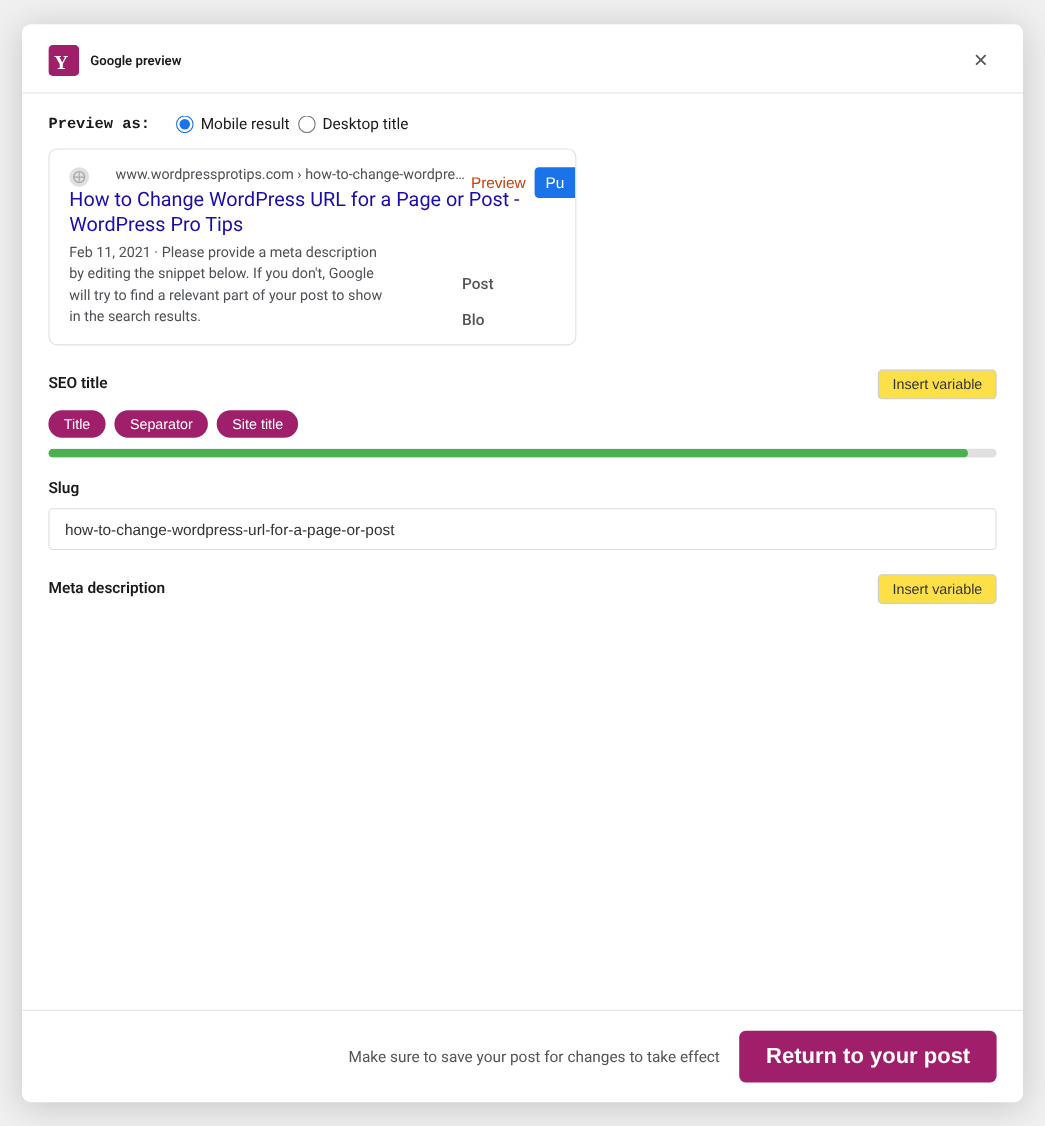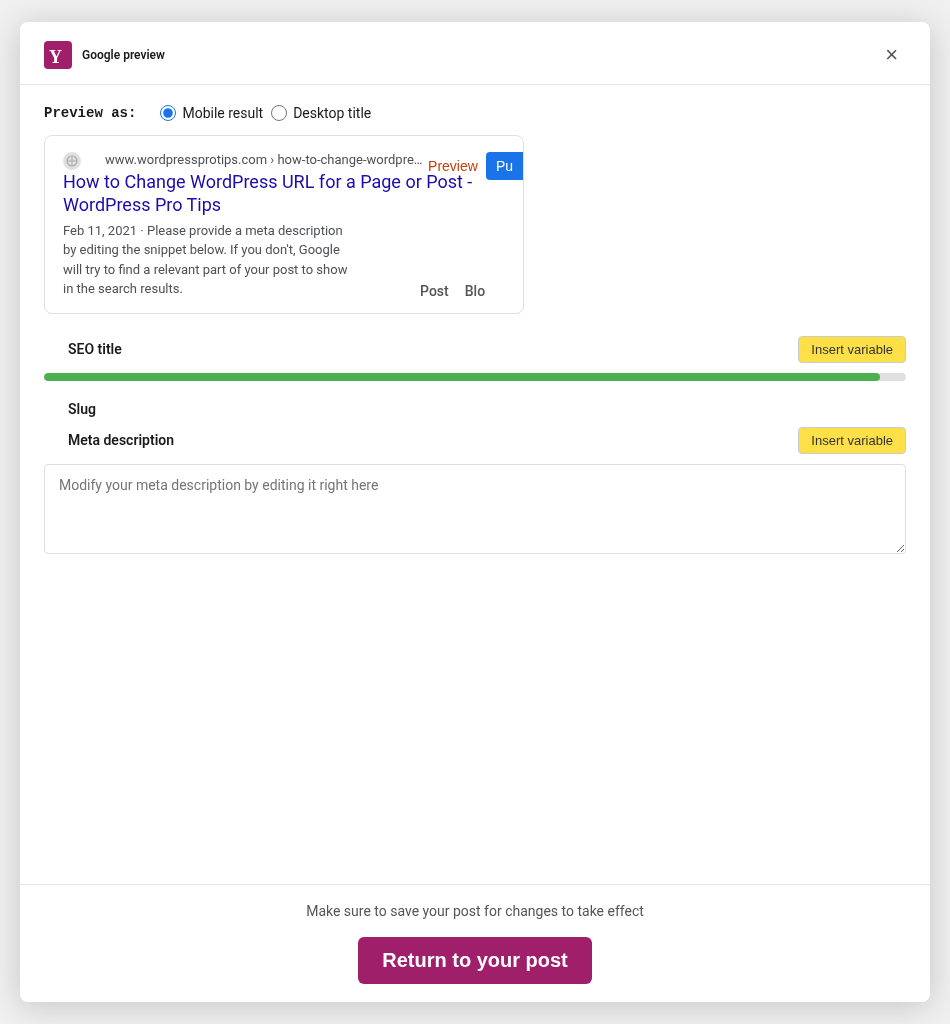--- a/index.html
+++ b/index.html
@@ -174,41 +174,41 @@
       font-size: 14px;
       font-weight: 400;
       cursor: pointer;
       padding: 6px 10px;
       pointer-events: all;
     }
     .gp-overlay-bottom {
       display: flex;
       gap: 16px;
       padding-right: 10px;
+      flex-direction: column;
     }
     .gp-tab {
       font-size: 14px;
       font-weight: 500;
       color: #555;
       cursor: pointer;
       pointer-events: all;
     }
 
     
     .section-header {
       display: flex;
       align-items: center;
       justify-content: space-between;
       margin-bottom: 10px;
     }
     .section-label {
       font-size: 14px;
       font-weight: 600;
       color: #1a1a1a;
-      margin-left: 24px;
     }
     .insert-variable-btn {
       background: #fde047;
       border: 1px solid #ccc;
       border-radius: 4px;
       font-size: 13px;
       color: #333;
       padding: 5px 12px;
       cursor: pointer;
     }
@@ -274,21 +274,20 @@
     }
 
     .modal-footer {
       display: flex;
       align-items: center;
       justify-content: flex-end;
       gap: 18px;
       padding: 18px 24px;
       border-top: 1px solid #e5e5e5;
       margin-top: auto;
-      flex-direction: column;
     }
     .footer-hint {
       font-size: 14px;
       color: #555;
     }
     .return-btn {
       background: #a01f6a;
       color: #fff;
       border: none;
       border-radius: 6px;
@@ -359,36 +358,41 @@
         </div>
       </div>
     </div>
 
     
     <div class="section-header">
       <span class="section-label">SEO title</span>
       <button class="insert-variable-btn">Insert variable</button>
     </div>
 
+    <div class="tags-row">
+      <button class="tag">Title</button>
+      <button class="tag">Separator</button>
+      <button class="tag">Site title</button>
+    </div>
 
     <div class="progress-bar-wrap">
       <div class="progress-bar-fill" style="width: 97%;"></div>
     </div>
 
     
     <div class="section-header">
       <span class="section-label">Slug</span>
     </div>
+    <input class="slug-input" type="text" value="how-to-change-wordpress-url-for-a-page-or-post" style="">
 
     
     <div class="section-header">
       <span class="section-label">Meta description</span>
       <button class="insert-variable-btn">Insert variable</button>
     </div>
-    <textarea class="meta-textarea" placeholder="Modify your meta description by editing it right here" style=""></textarea>
 
   </div>
 
   <div style="flex:1;"></div>
 
   <div class="modal-footer">
     <span class="footer-hint">Make sure to save your post for changes to take effect</span>
     <button class="return-btn">Return to your post</button>
   </div>
 </div>

